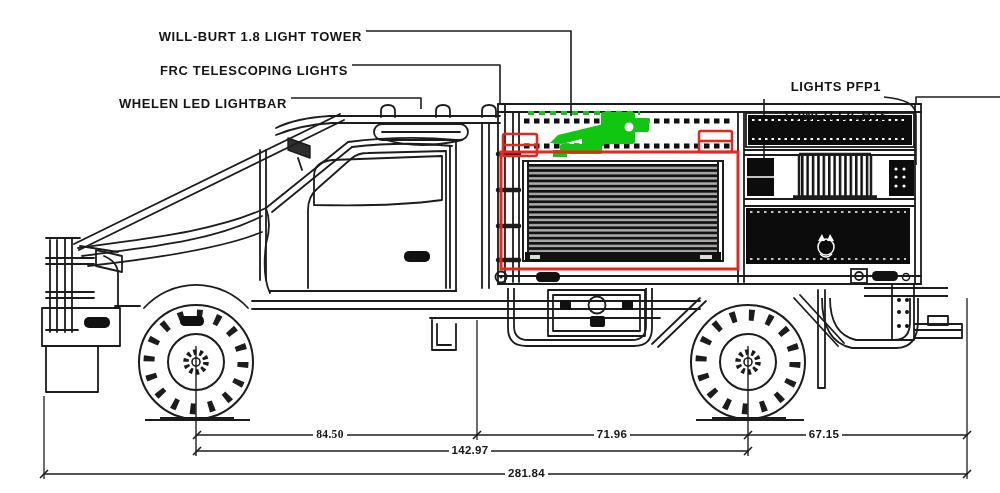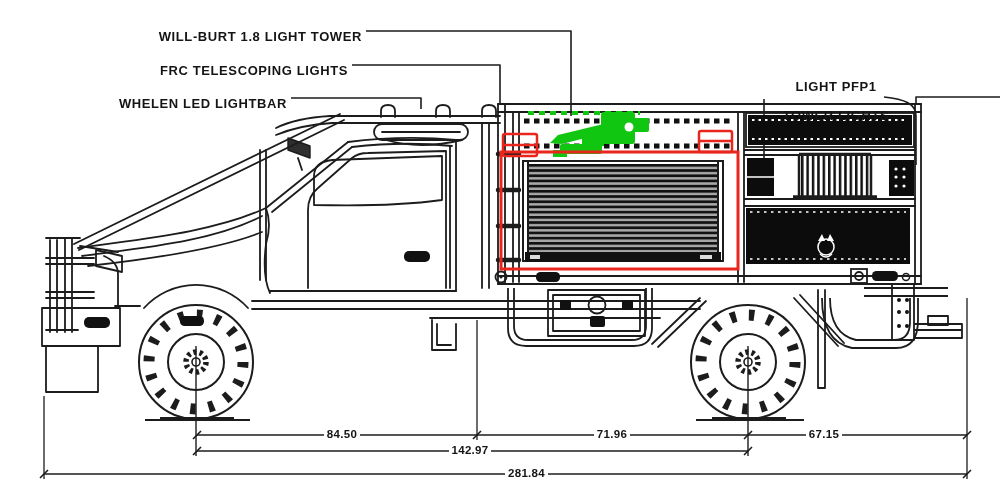--- a/index.html
+++ b/index.html
@@ -239,25 +239,25 @@
     </g>
   </svg>
 
   <div class="callout right" style="left:130px;top:24px;width:232px;">WILL-BURT 1.8 LIGHT TOWER</div>
 
   <div class="callout right" style="left:100px;top:91px;width:187px;">WHELEN LED LIGHTBAR</div>
 
   <div class="callout right" style="left:140px;top:58px;width:208px;">FRC TELESCOPING LIGHTS</div>
 
   <div class="callout center" style="left:758px;top:66px;width:156px;">
-    <span>LIGHT PFP1</span><br>
+    <span>LIGHTS PFP1</span><br>
     <span>TOWER LIGHTS</span>
   </div>
 
-  <div class="dim" style="left:312px;top:428px;">
+  <div class="dim" style="left:300px;top:428px;font-family:Liberation Serif, serif;">
     <span>84.50</span></div>
 
   <div class="dim" style="left:582px;top:428px;">
     <span>71.96</span></div>
 
   <div class="dim" style="left:794px;top:428px;">
     <span>67.15</span></div>
 
   <div class="dim" style="left:440px;top:444px;">
     <span>142.97</span></div>

